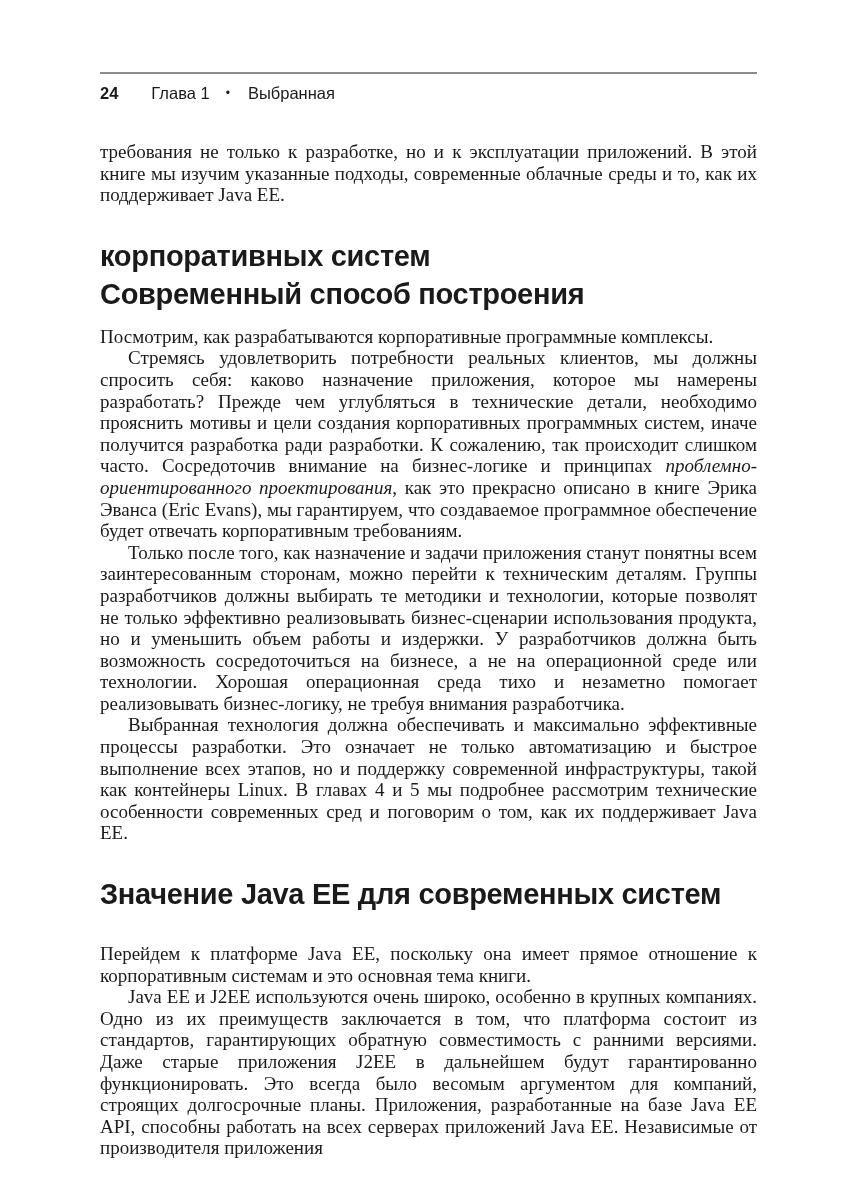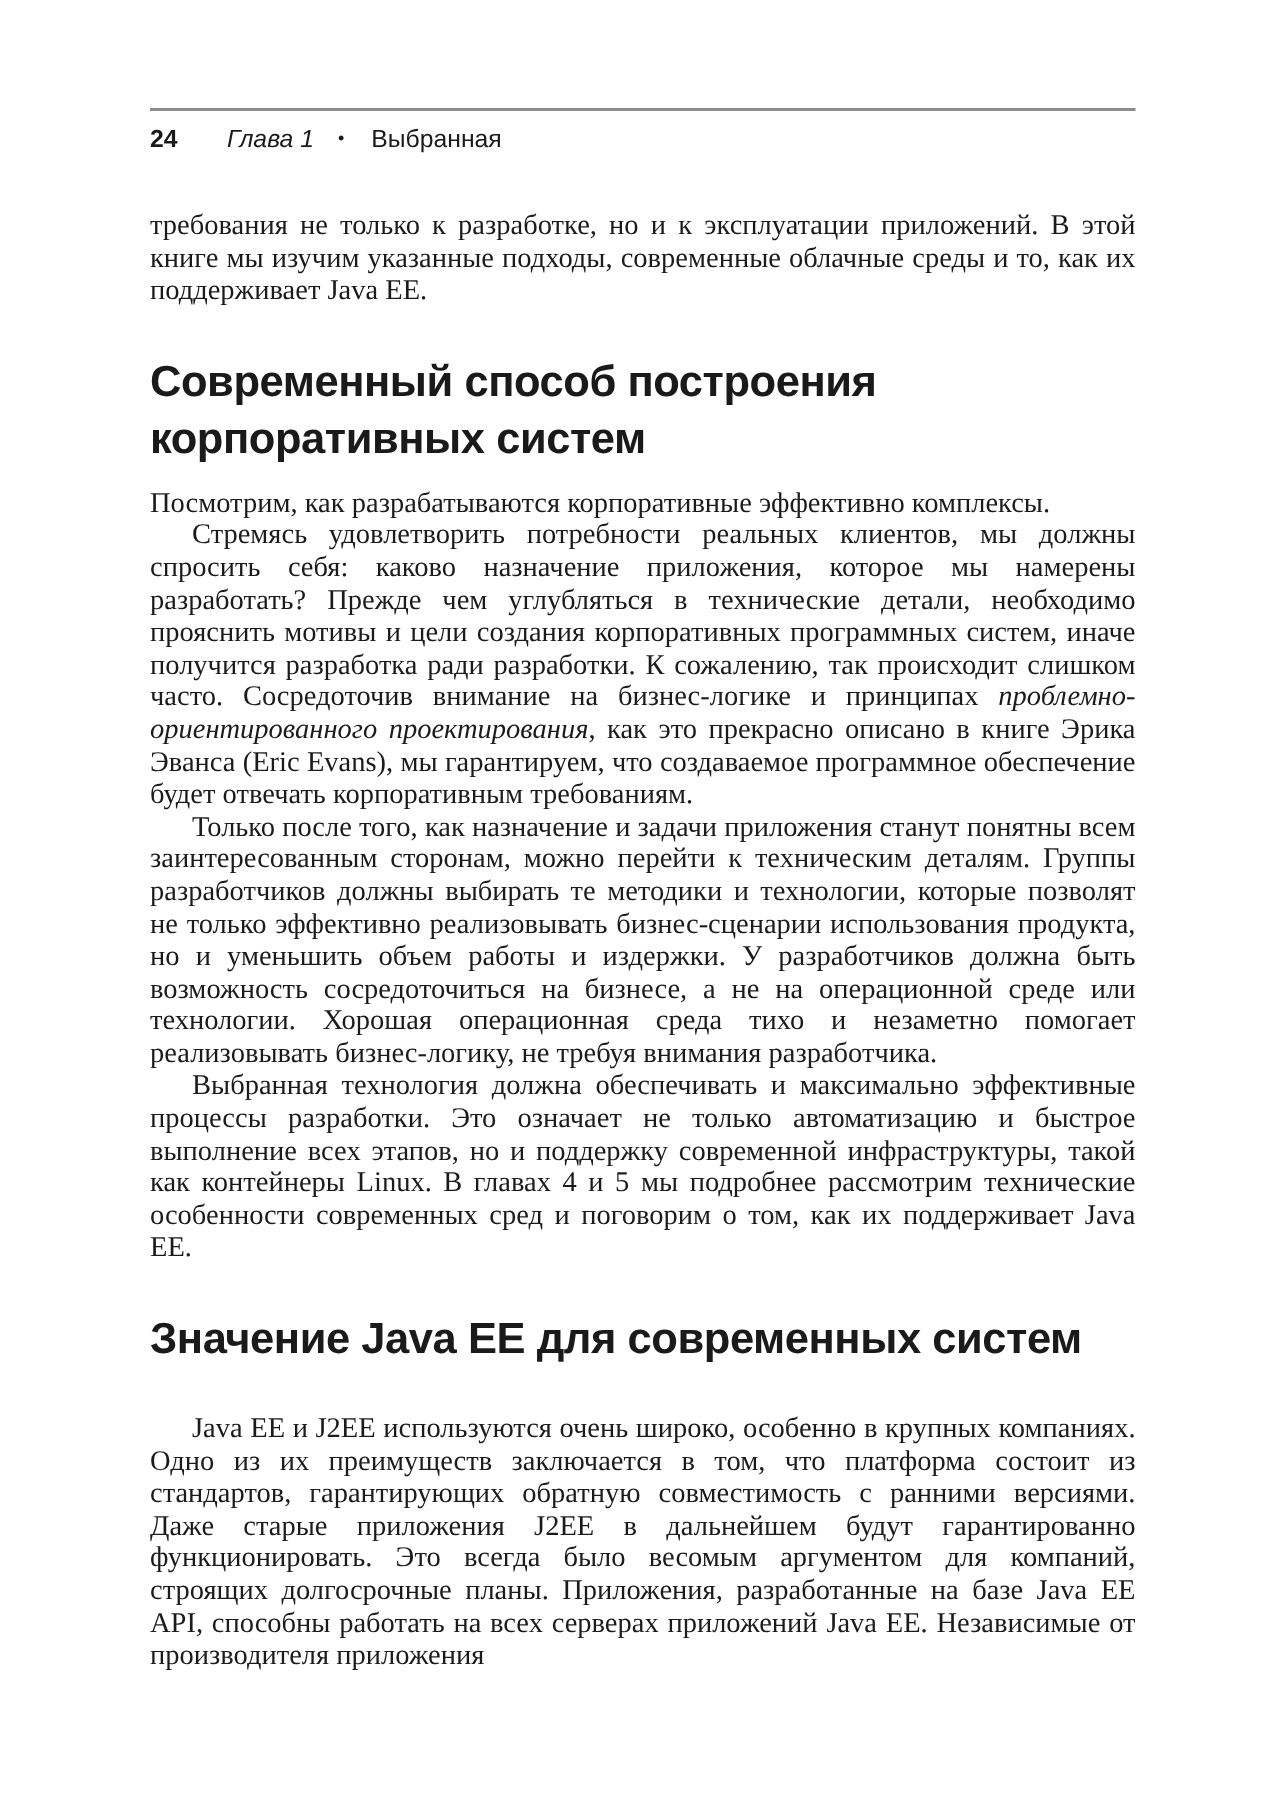--- a/index.html
+++ b/index.html
@@ -29,21 +29,20 @@
     font-family: "Liberation Sans", sans-serif;
     font-size: 16.5px;
     line-height: 20px;
     color: #1a1a1a;
   }
   .running-head .pagenum {
     font-weight: bold;
   }
   .running-head .chapter {
     margin-left: 33px;
-    font-style: italic;
   }
   .running-head .bullet {
     margin: 0 18px 0 16px;
     font-size: 12px;
     position: relative;
     top: -2px;
   }
   
   .bodytext p {
     margin: 0;
@@ -90,34 +89,35 @@
     <span class="chapter">Глава 1</span>
     <span class="bullet">•</span>
     <span class="section">Выбранная</span>
   </div>
 
   <div class="bodytext">
 
     <p class="intro">требования не только к разработке, но и к эксплуатации приложений. В этой книге мы изучим указанные подходы, современные облачные среды и то, как их поддерживает Java EE.</p>
 
     <h1 class="section-heading">
+      <span class="hline">корпоративных систем</span>
       <span class="hline">Современный способ построения</span>
-      <span class="hline">корпоративных систем</span>
     </h1>
 
-    <p>Посмотрим, как разрабатываются корпоративные эффективно комплексы.</p>
+    <p>Посмотрим, как разрабатываются корпоративные программные комплексы.</p>
 
     <p class="indent"><span>Стремясь удовлетворить потребности реальных клиентов, мы должны спросить себя: каково назначение приложения, которое мы намерены разработать? Прежде чем углубляться в технические детали, необходимо прояснить мотивы и цели создания корпоративных программных систем, иначе получится разработка ради разработки. К сожалению, так происходит слишком часто. Сосредоточив внимание на бизнес-логике и принципах </span><span class="em">проблемно-ориентированного проектирования</span><span>, как это прекрасно описано в книге Эрика Эванса (Eric Evans), мы гарантируем, что создаваемое программное обеспечение будет отвечать корпоративным требованиям.</span></p>
 
     <p class="indent">Только после того, как назначение и задачи приложения станут понятны всем заинтересованным сторонам, можно перейти к техническим деталям. Группы разработчиков должны выбирать те методики и технологии, которые позволят не только эффективно реализовывать бизнес-сценарии использования продукта, но и уменьшить объем работы и издержки. У разработчиков должна быть возможность сосредоточиться на бизнесе, а не на операционной среде или технологии. Хорошая операционная среда тихо и незаметно помогает реализовывать бизнес-логику, не требуя внимания разработчика.</p>
 
     <p class="indent">Выбранная технология должна обеспечивать и максимально эффективные процессы разработки. Это означает не только автоматизацию и быстрое выполнение всех этапов, но и поддержку современной инфраструктуры, такой как контейнеры Linux. В главах 4 и 5 мы подробнее рассмотрим технические особенности современных сред и поговорим о том, как их поддерживает Java EE.</p>
 
     <h1 class="section-heading single">
       <span class="hline">Значение Java EE для современных систем</span>
     </h1>
 
+    <p>Перейдем к платформе Java EE, поскольку она имеет прямое отношение к корпоративным системам и это основная тема книги.</p>
 
     <p class="indent">Java EE и J2EE используются очень широко, особенно в крупных компаниях. Одно из их преимуществ заключается в том, что платформа состоит из стандартов, гарантирующих обратную совместимость с ранними версиями. Даже старые приложения J2EE в дальнейшем будут гарантированно функционировать. Это всегда было весомым аргументом для компаний, строящих долгосрочные планы. Приложения, разработанные на базе Java EE API, способны работать на всех серверах приложений Java EE. Независимые от производителя приложения</p>
 
   </div>
 
 </div>
 
 </body></html>

